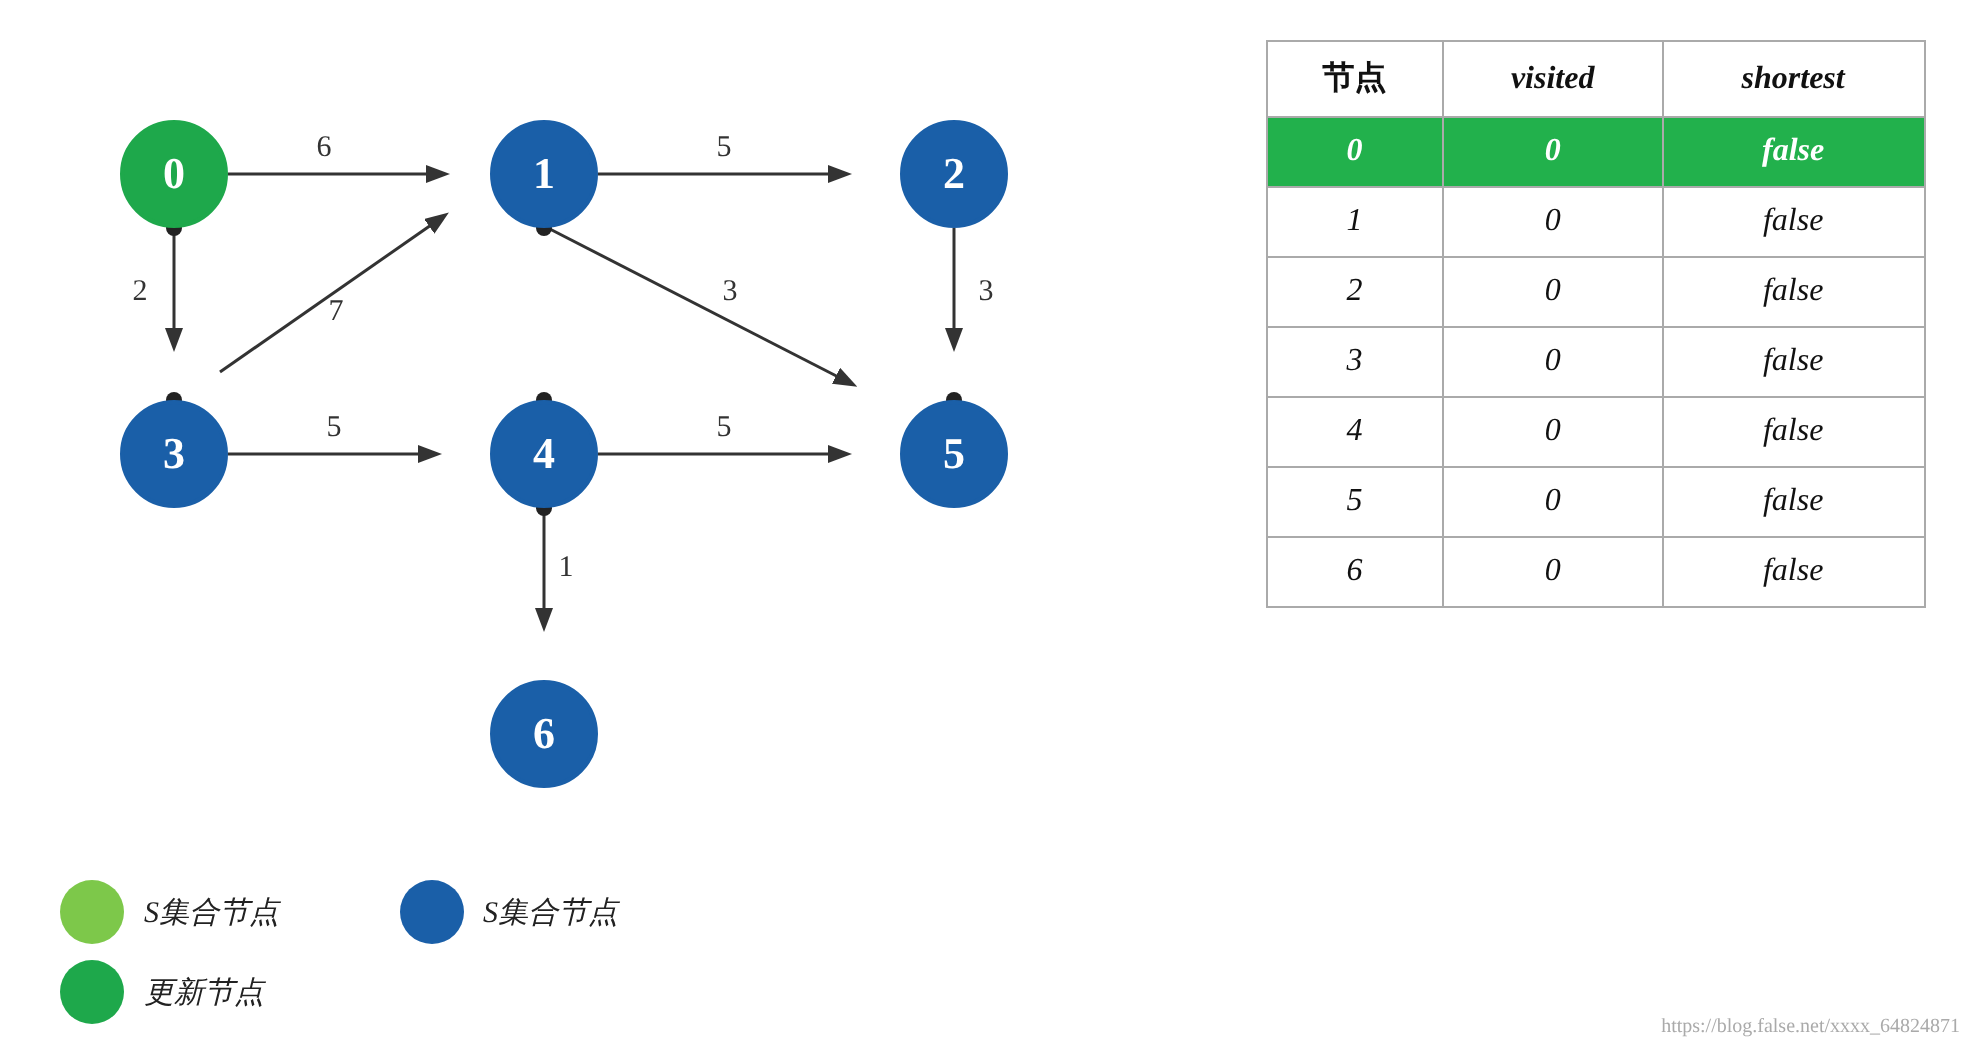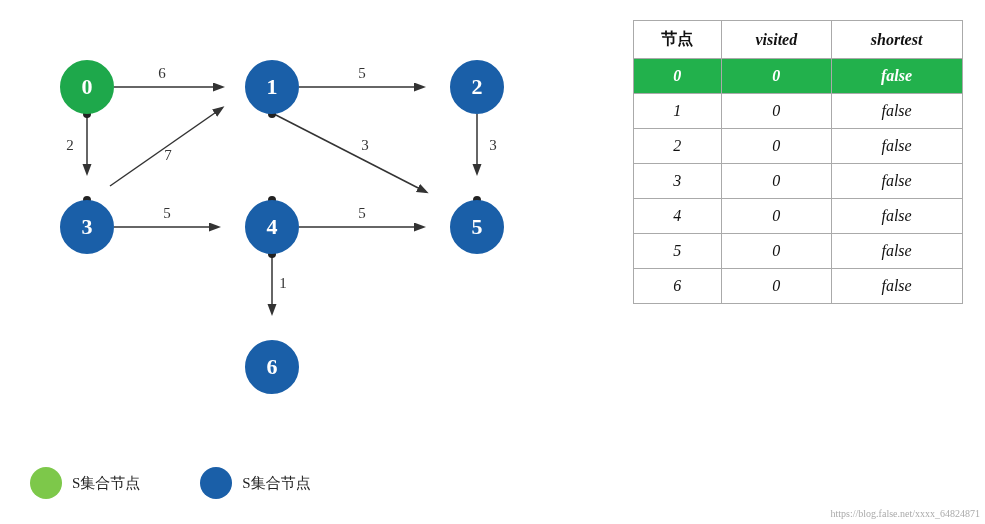--- a/index.html
+++ b/index.html
@@ -47,25 +47,26 @@
       position: absolute;
       top: 0; left: 0;
       width: 610px;
       height: 430px;
       z-index: 1;
     }
 
     
     .legend {
       position: absolute;
-      bottom: 25px;
+      bottom: 12px;
       left: 30px;
       display: flex;
       flex-direction: column;
       gap: 8px;
+      font-style: italic;
     }
     .legend-row {
       display: flex;
       align-items: center;
       gap: 10px;
     }
     .legend-circle {
       width: 32px;
       height: 32px;
       border-radius: 50%;
@@ -187,20 +188,24 @@
     <span>6</span>
   </div>
 
   <div class="legend">
     <div class="legend-row">
       <div class="legend-circle" style="background:#7dc84a;"></div>
       <span class="legend-label">S集合节点</span>
       <div style="width:40px;"></div>
       <div class="legend-circle" style="background:#1a5fa8;"></div>
       <span class="legend-label">S集合节点</span>
+    </div>
+    <div class="legend-row">
+      <div class="legend-circle" style="background:#1ea84b;"></div>
+      <span class="legend-label">更新节点</span>
     </div>
   </div>
 </div>
 
 <div class="table-section">
   <table>
     <thead>
       <tr>
         <th class="th-chinese">节点</th>
         <th>visited</th>

